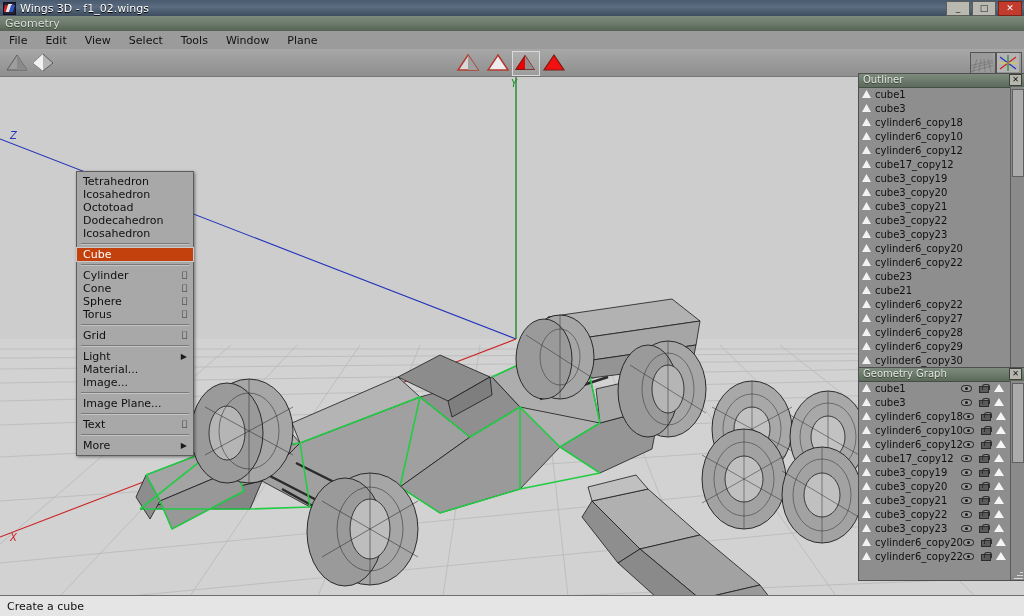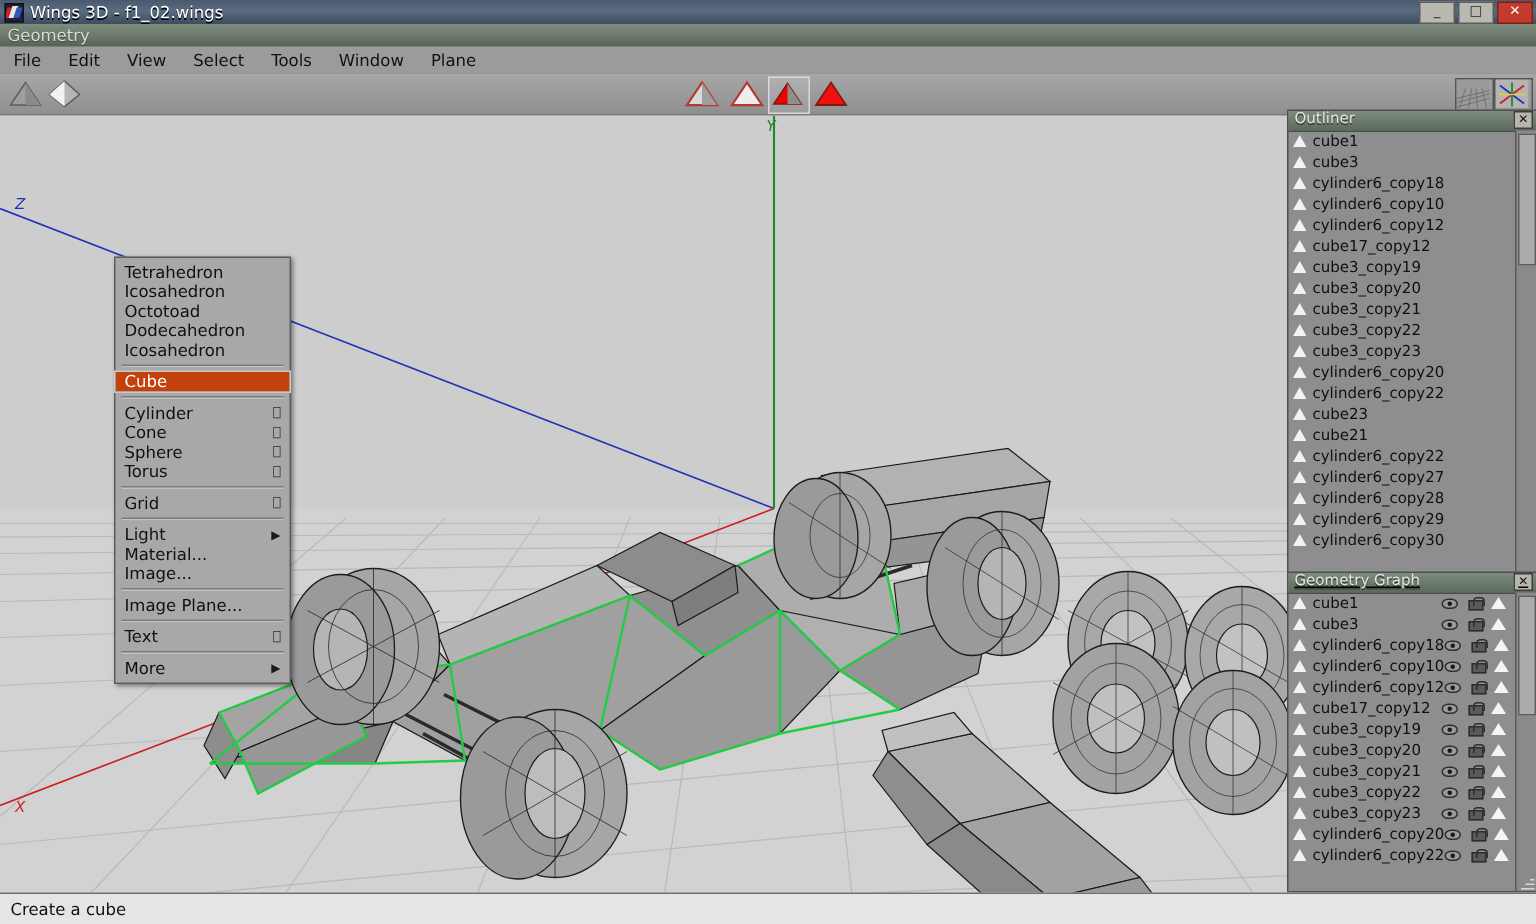--- a/index.html
+++ b/index.html
@@ -505,21 +505,21 @@
         <div class="prow">
           <span class="tri"></span>
           <span class="nm">cylinder6_copy30</span>
         </div>
       </div>
     <div class="vscroll">
       <div class="vthumb" style="top:2px;height:86px;"></div>
     </div>
   </div>
 
-  <div class="panel" style="left:858px;top:381px;width:165px;height:212px;text-decoration:underline;">
+  <div class="panel" style="left:858px;top:367px;width:165px;height:212px;">
     <div class="panel-title">
       <span>Geometry Graph</span>
       <div class="panel-close">✕</div>
     </div>
     <div class="plist" id="gg-list">
         <div class="prow">
           <span class="tri"></span>
           <span class="nm">cube1</span>
           <span class="pico">
             <span class="eye">

